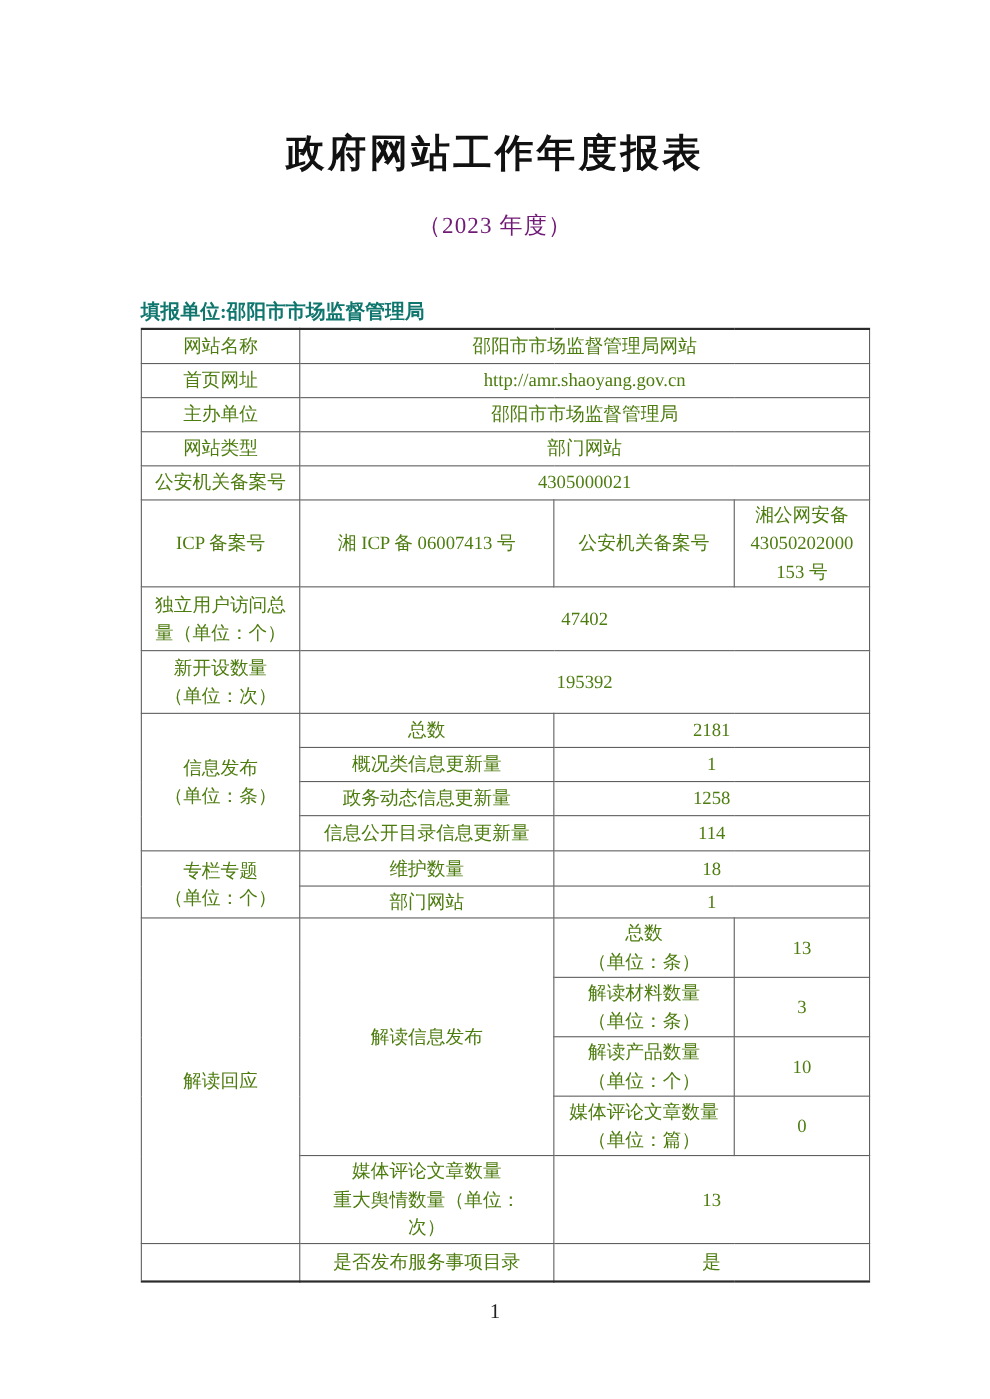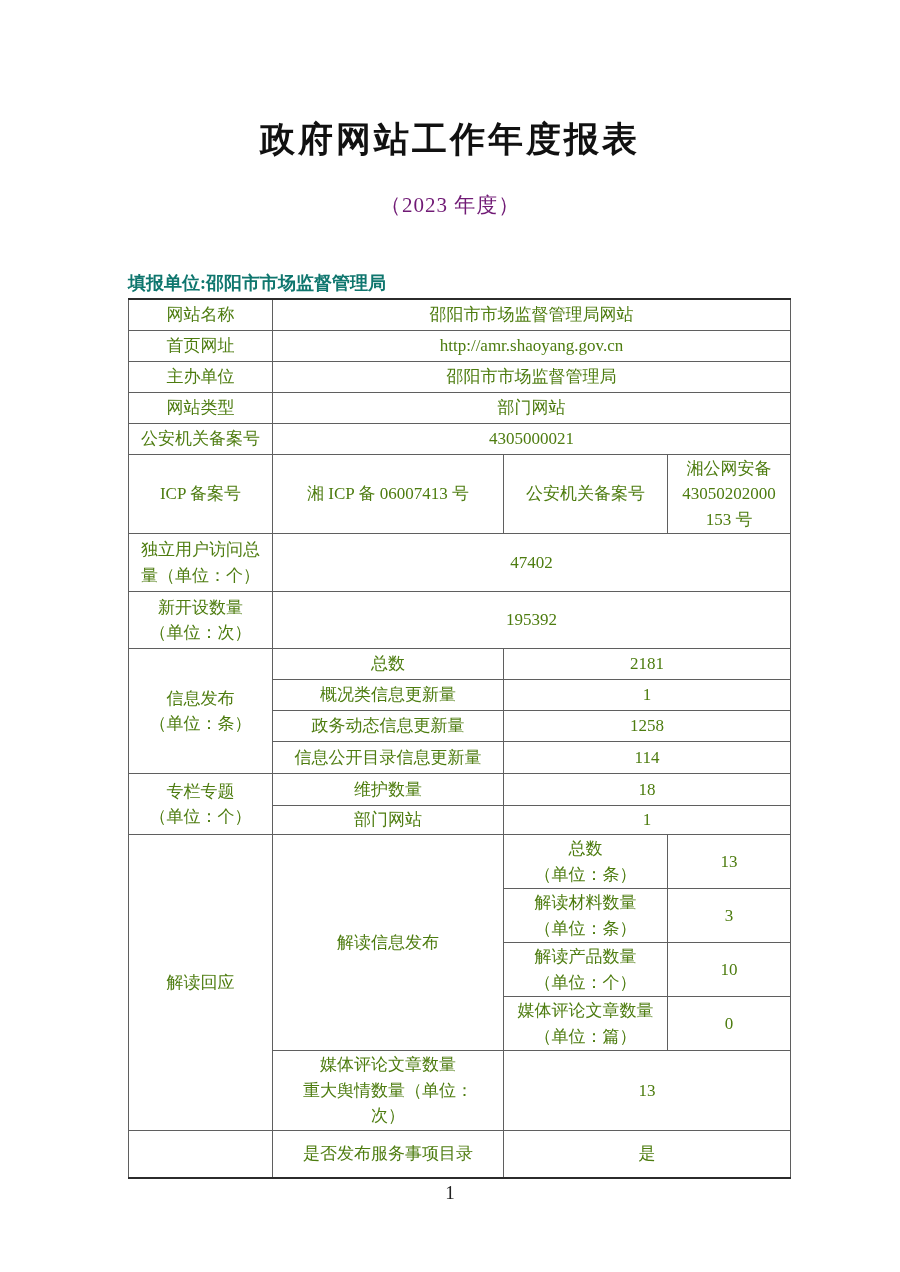--- a/index.html
+++ b/index.html
@@ -185,21 +185,21 @@
 （单位：篇）</td>
         <td>0</td>
       </tr>
       <tr style="height:77px">
         <td>媒体评论文章数量
 重大舆情数量（单位：
 次）</td>
         <td colspan="2">13</td>
       </tr>
 
-      <tr style="height:48px">
+      <tr style="height:35px">
         <td></td>
         <td>是否发布服务事项目录</td>
         <td colspan="2">是</td>
       </tr>
     </tbody>
   </table>
 
   <div class="page-number">1</div>
 
 </div>

